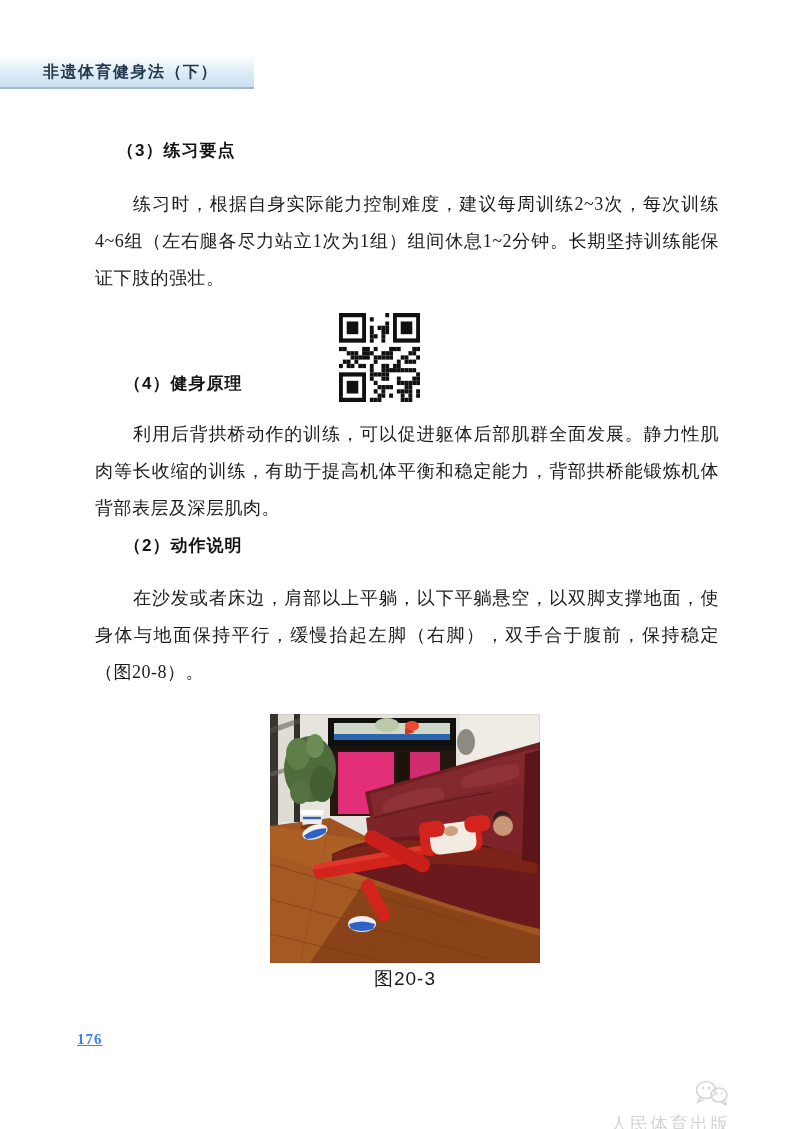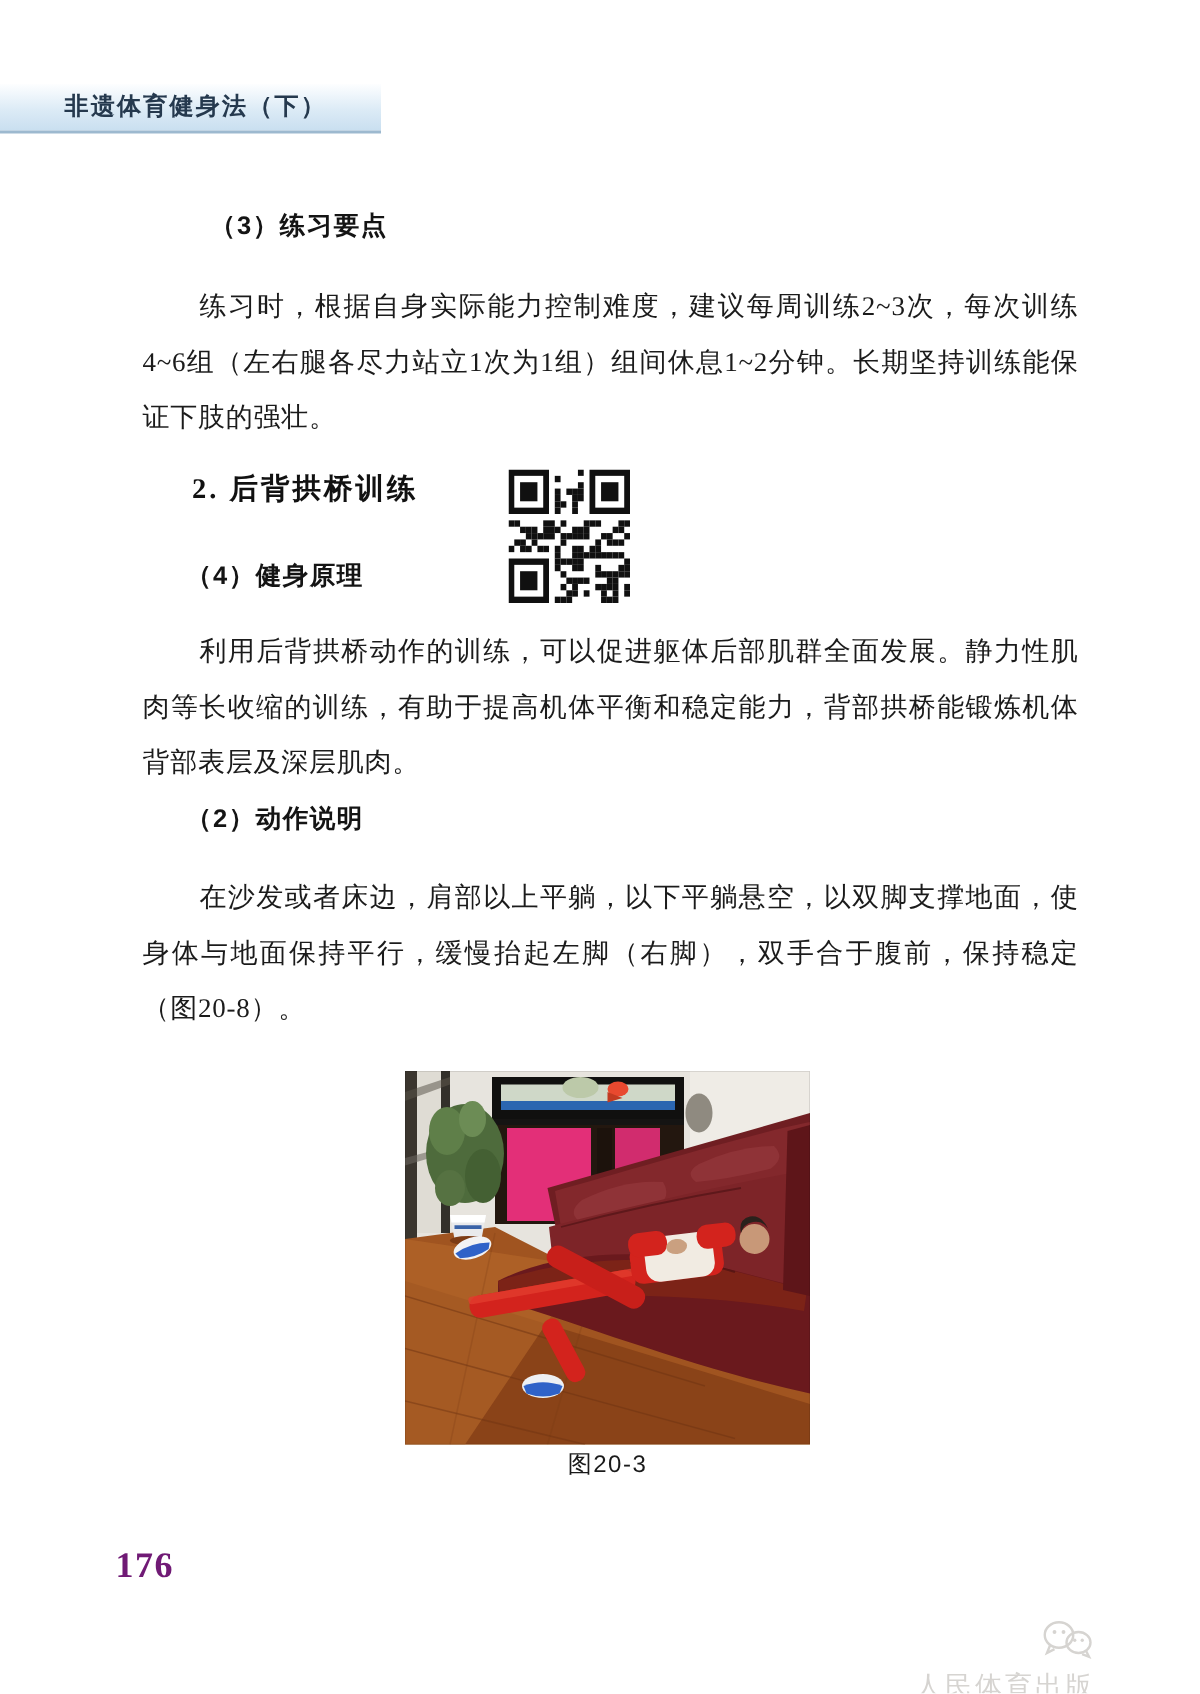--- a/index.html
+++ b/index.html
@@ -34,25 +34,25 @@
     position:absolute; left:95px; width:624px;
     font-size:18px; line-height:37px; text-align:justify; text-justify:inter-ideograph;
     text-indent:38px; letter-spacing:0.5px; color:var(--body-text);
   }
   .qr{position:absolute; left:339px; top:313px; width:81px; height:89px;}
   .qr svg{width:100%; height:100%; display:block;}
   .figure{position:absolute; left:270px; top:714px; width:270px; height:249px; background:#caa06a;}
   .figure svg{display:block; width:100%; height:100%;}
   .figure-caption{
     position:absolute; left:270px; top:966px; width:270px; text-align:center;
-    font-family:"Liberation Sans","DejaVu Sans",sans-serif; font-size:16px; color:#1a1a1a; letter-spacing:1px;
+    font-family:"Liberation Sans","DejaVu Sans",sans-serif; font-size:19px; color:#1a1a1a; letter-spacing:1px;
   }
   .page-number{
     position:absolute; left:77px; top:1031px;
-    font-weight:bold; font-size:24px; color:#701a75; letter-spacing:1px;
+    font-weight:bold; font-size:15px; color:#3b82f6; letter-spacing:1px;text-decoration:underline;
   }
   .watermark{
     position:absolute; left:610px; top:1079px; display:flex; align-items:flex-end; gap:6px;
     color:var(--watermark);
     flex-direction:column;
   }
   .watermark .wm-text{
     font-family:"Liberation Sans","DejaVu Sans",sans-serif;
     font-size:18px; letter-spacing:2px; color:var(--watermark);
   }
@@ -60,25 +60,24 @@
 </style>
 </head>
 <body>
 
 <div class="page">
 
   <div class="header-band">
     <span class="title">非遗体育健身法（下）</span>
   </div>
 
-  <div class="sub-heading" style="left:140px; top:139px;">（3）练习要点</div>
+  <div class="sub-heading" style="left:117px; top:139px;">（3）练习要点</div>
 
   <p class="para" style="top:186px;">练习时，根据自身实际能力控制难度，建议每周训练2~3次，每次训练4~6组（左右腿各尽力站立1次为1组）组间休息1~2分钟。长期坚持训练能保证下肢的强壮。</p>
 
-  <div class="chapter-heading">2. 后背拱桥训练</div>
 
   <div class="qr">
     <svg id="qr-svg" viewBox="0 0 84 84" preserveAspectRatio="none" fill="#101010">
         <rect x="48" y="0" width="4" height="4"></rect>
         <rect x="32" y="4" width="4" height="4"></rect>
         <rect x="48" y="8" width="4" height="4"></rect>
         <rect x="32" y="12" width="4" height="4"></rect>
         <rect x="40" y="12" width="4" height="4"></rect>
         <rect x="44" y="12" width="4" height="4"></rect>
         <rect x="48" y="12" width="4" height="4"></rect>

